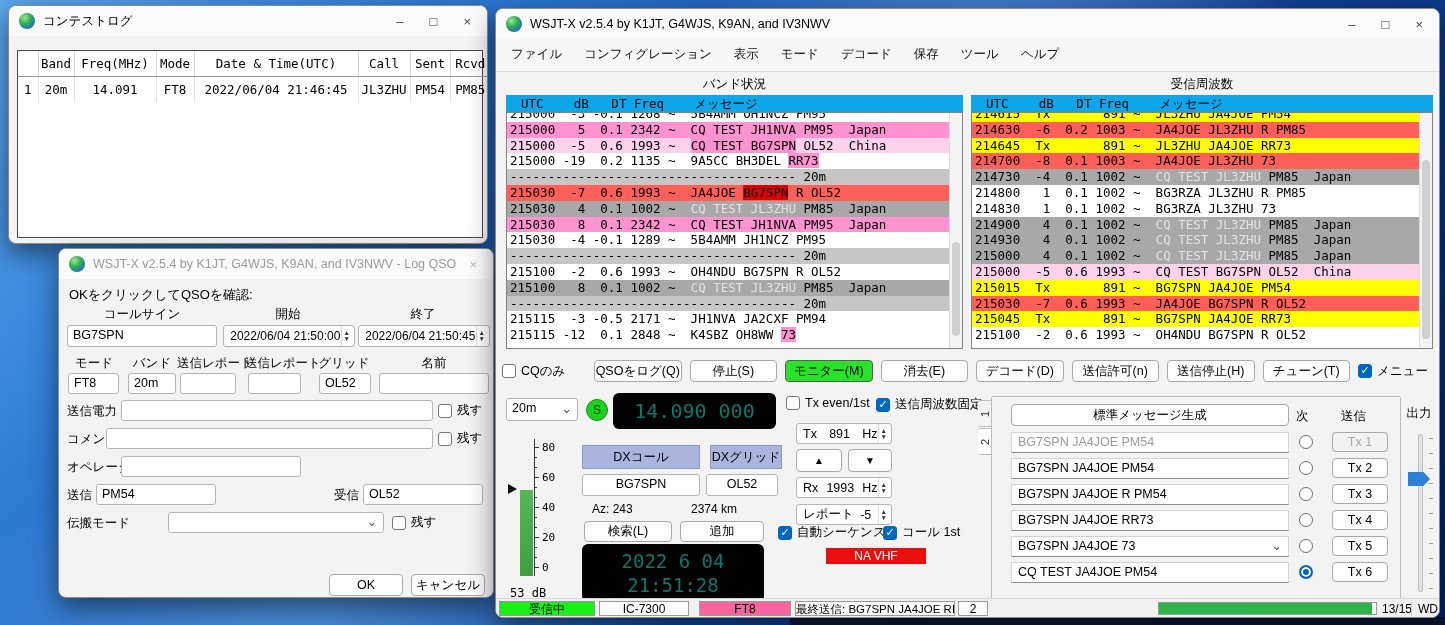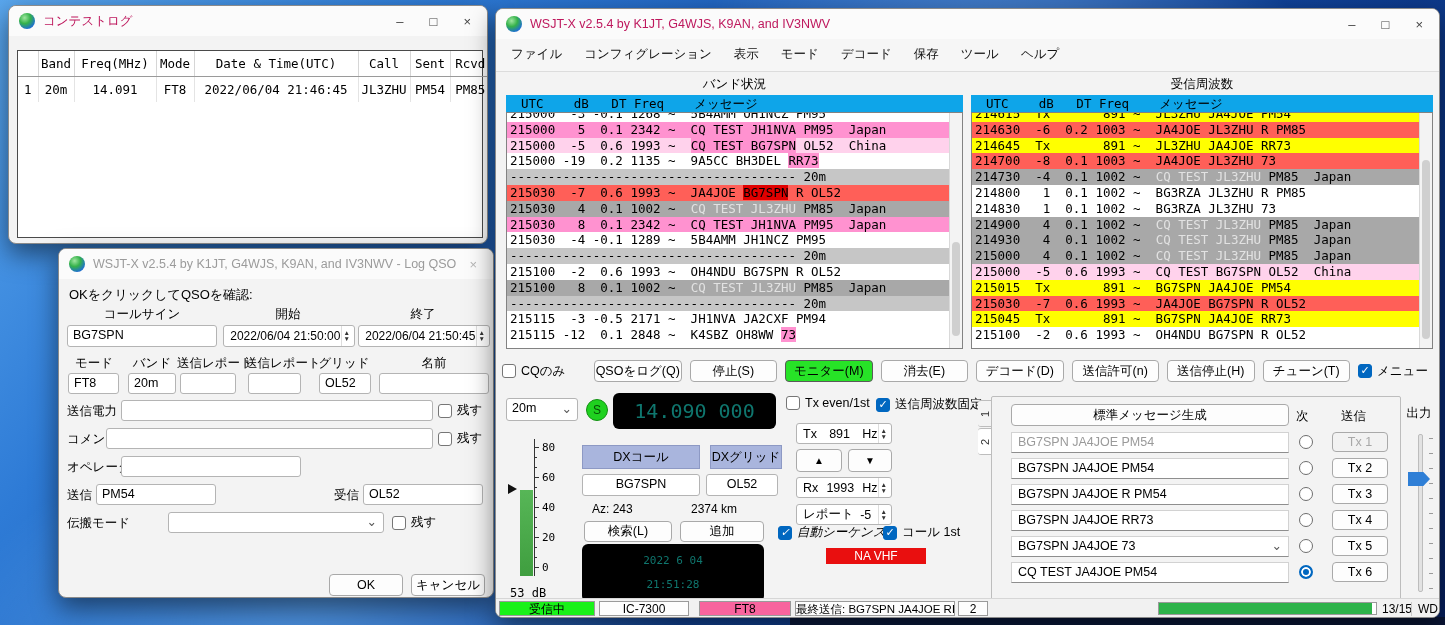--- a/index.html
+++ b/index.html
@@ -9,21 +9,21 @@
   .bloom { position:absolute; border-radius:50%; filter:blur(2px); opacity:.5; }
   .b1 { width:900px; height:420px; left:-120px; top:380px; background:radial-gradient(ellipse at center,#7cc1f8 0%,transparent 70%); transform:rotate(-18deg); }
   .b2 { width:700px; height:300px; left:700px; top:-80px; background:radial-gradient(ellipse at center,#9ad2ff 0%,transparent 70%); transform:rotate(12deg); }
   .taskbar-hint { position:absolute; left:790px; right:0; bottom:0; height:8px; background:#0b1530; opacity:.85; }
 
   .window { position:absolute; background:#f3f3f3; border-radius:8px;
             box-shadow:0 10px 26px rgba(0,0,0,.5); border:1px solid #8a8a8a; overflow:hidden; }
   .titlebar { height:30px; display:flex; align-items:center; background:#fbfbfb; padding:0 10px; gap:8px; }
   .appicon { width:16px; height:16px; border-radius:50%; flex:0 0 16px;
              background:radial-gradient(circle at 35% 30%,#9fe6a0 0%,#35b24a 38%,#1d6fd0 75%,#123a8a 100%); }
-  .wtitle { flex:1; font-size:12.5px; color:#be185d; white-space:nowrap; overflow:hidden; }
+  .wtitle { flex:1; font-size:12.5px; color:#000000; white-space:nowrap; overflow:hidden; }
   .wtitle.inactive { color:#9b9b9b; }
   .winbtns { display:flex; gap:26px; align-items:center; padding-right:6px; color:#444; }
   .winbtns span { font-size:13px; line-height:13px; cursor:default; }
   .winbtns .dim { color:#b5b5b5; }
 
   
   .ctable { position:absolute; left:8px; top:44px; width:466px; height:188px; background:#fff;
             border:1px solid #4a4a4a; font-family:"DejaVu Sans Mono", monospace; font-size:12.5px; }
   .ctable table { border-collapse:collapse; width:100%; table-layout:fixed; }
   .ctable th { font-weight:normal; border-bottom:1px solid #9a9a9a; border-left:1px solid #d6d6d6; padding:5px 2px; }
@@ -350,30 +350,30 @@
     </div>
 
     <div class="dxlabel" style="left:86px;top:373px;width:118px;height:24px;">DXコール</div>
     <div class="dxlabel" style="left:214px;top:373px;width:72px;height:24px;">DXグリッド</div>
     <div class="field" style="position:absolute;left:86px;top:402px;width:118px;height:22px;text-align:center;">BG7SPN</div>
     <div class="field" style="position:absolute;left:210px;top:402px;width:72px;height:22px;text-align:center;">OL52</div>
     <div class="sep-label" style="left:96px;top:430px;font-size:12px;">Az: 243</div>
     <div class="sep-label" style="left:195px;top:430px;font-size:12px;">2374 km</div>
     <div class="btn" style="position:absolute;left:88px;top:449px;width:88px;height:21px;">検索(L)</div>
     <div class="btn" style="position:absolute;left:184px;top:449px;width:84px;height:21px;">追加</div>
-    <label class="cb on" style="position:absolute;left:282px;top:452px;font-style:italic;">
+    <label class="cb on" style="position:absolute;left:282px;top:452px;">
         <span class="box"></span>
         <span>自動シーケンス</span>
       </label>
     <label class="cb on" style="position:absolute;left:387px;top:452px;">
         <span class="box"></span>
         <span>コール 1st</span>
       </label>
     <div class="badge-red" style="left:330px;top:476px;width:100px;height:16px;">NA VHF</div>
-    <div class="dt-display" style="left:86px;top:472px;width:182px;height:58px;font-size:11px;line-height:24px;">
+    <div class="dt-display" style="left:86px;top:472px;width:182px;height:58px;font-size:19px;line-height:24px;">
       <div>2022 6 04</div>
       <div>21:51:28</div>
     </div>
 
     <div style="position:absolute;left:10px;top:362px;width:64px;height:170px;">
       <div style="position:absolute;left:14px;bottom:28px;width:13px;height:86px;background:linear-gradient(#57b657,#3f9e3f);"></div>
       <div style="position:absolute;left:2px;top:50px;width:0;height:0;border-top:5px solid transparent;border-bottom:5px solid transparent;border-left:9px solid #111;"></div>
       <div style="position:absolute;left:28px;top:5px;bottom:28px;width:1px;background:#333;"></div>
       <div id="meter-ticks">
           <div class="tick" style="left: 28px; top: 13px;"></div>

